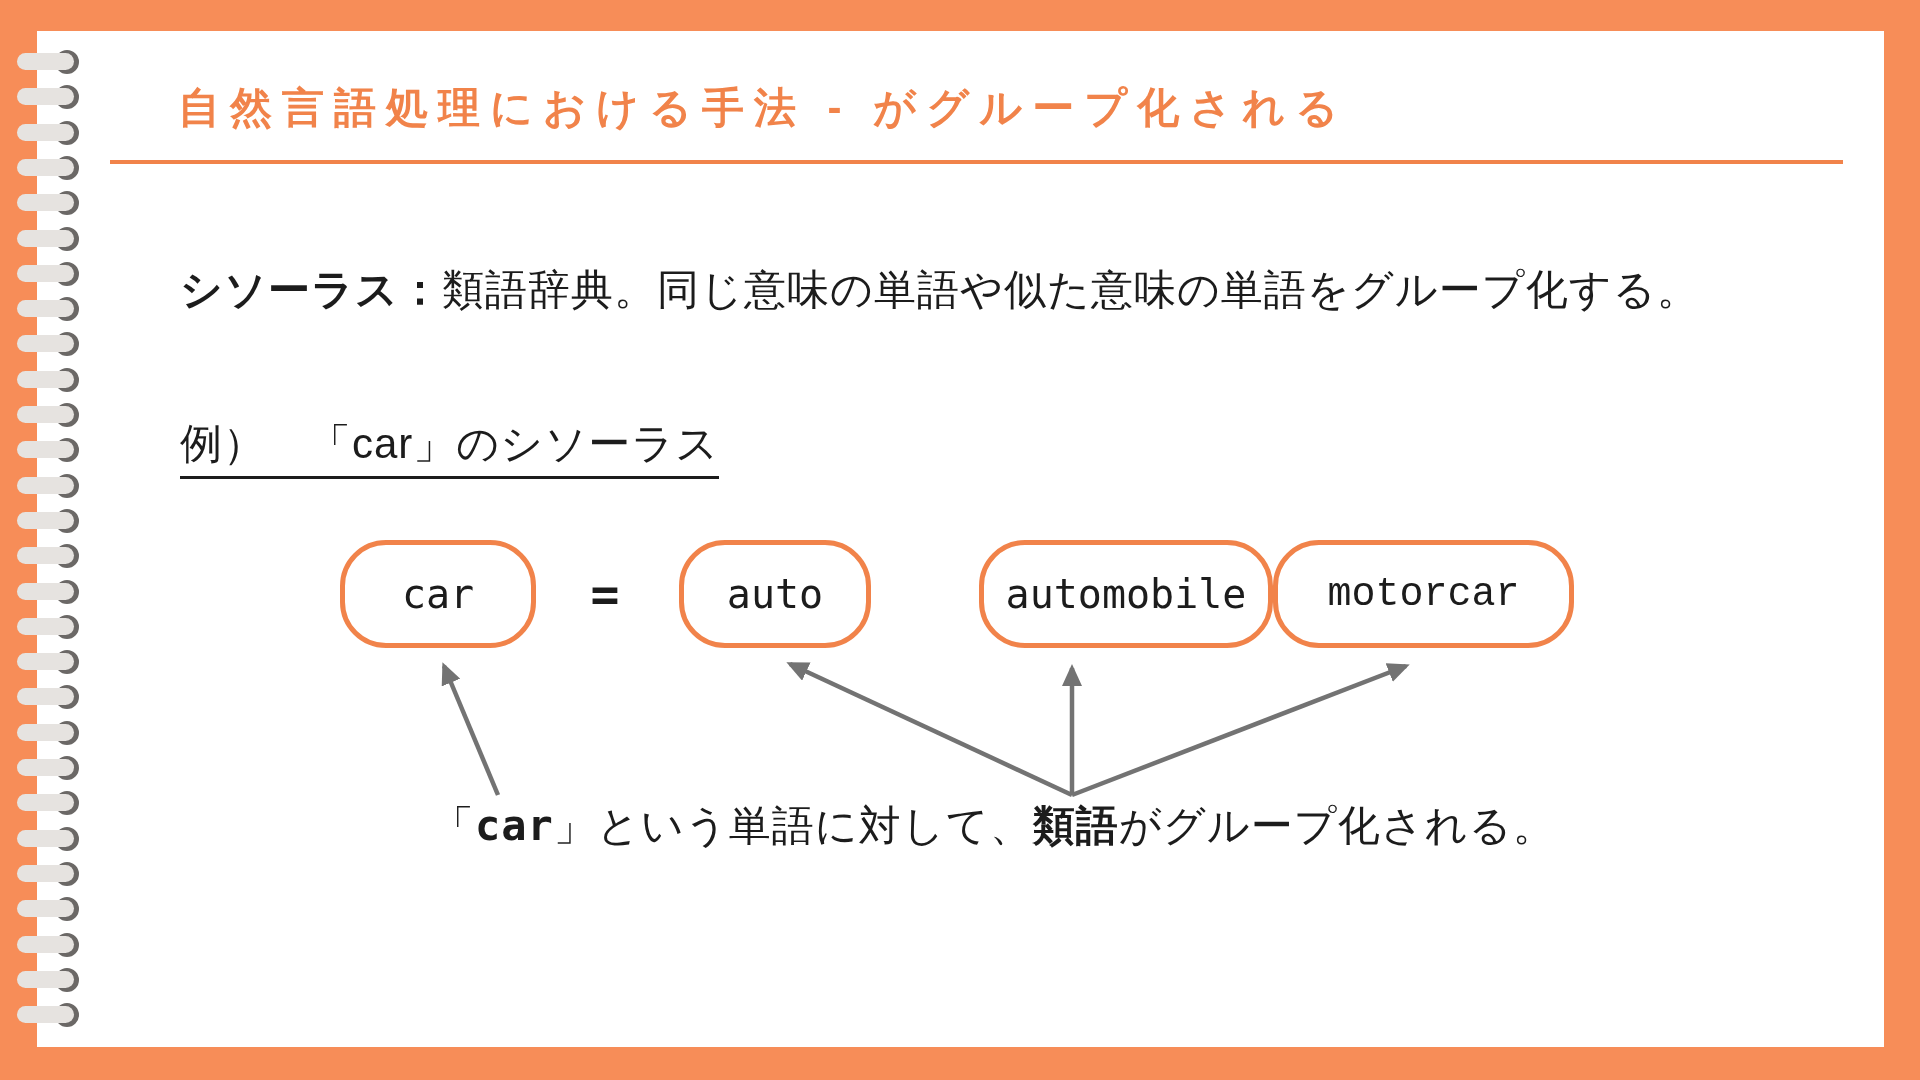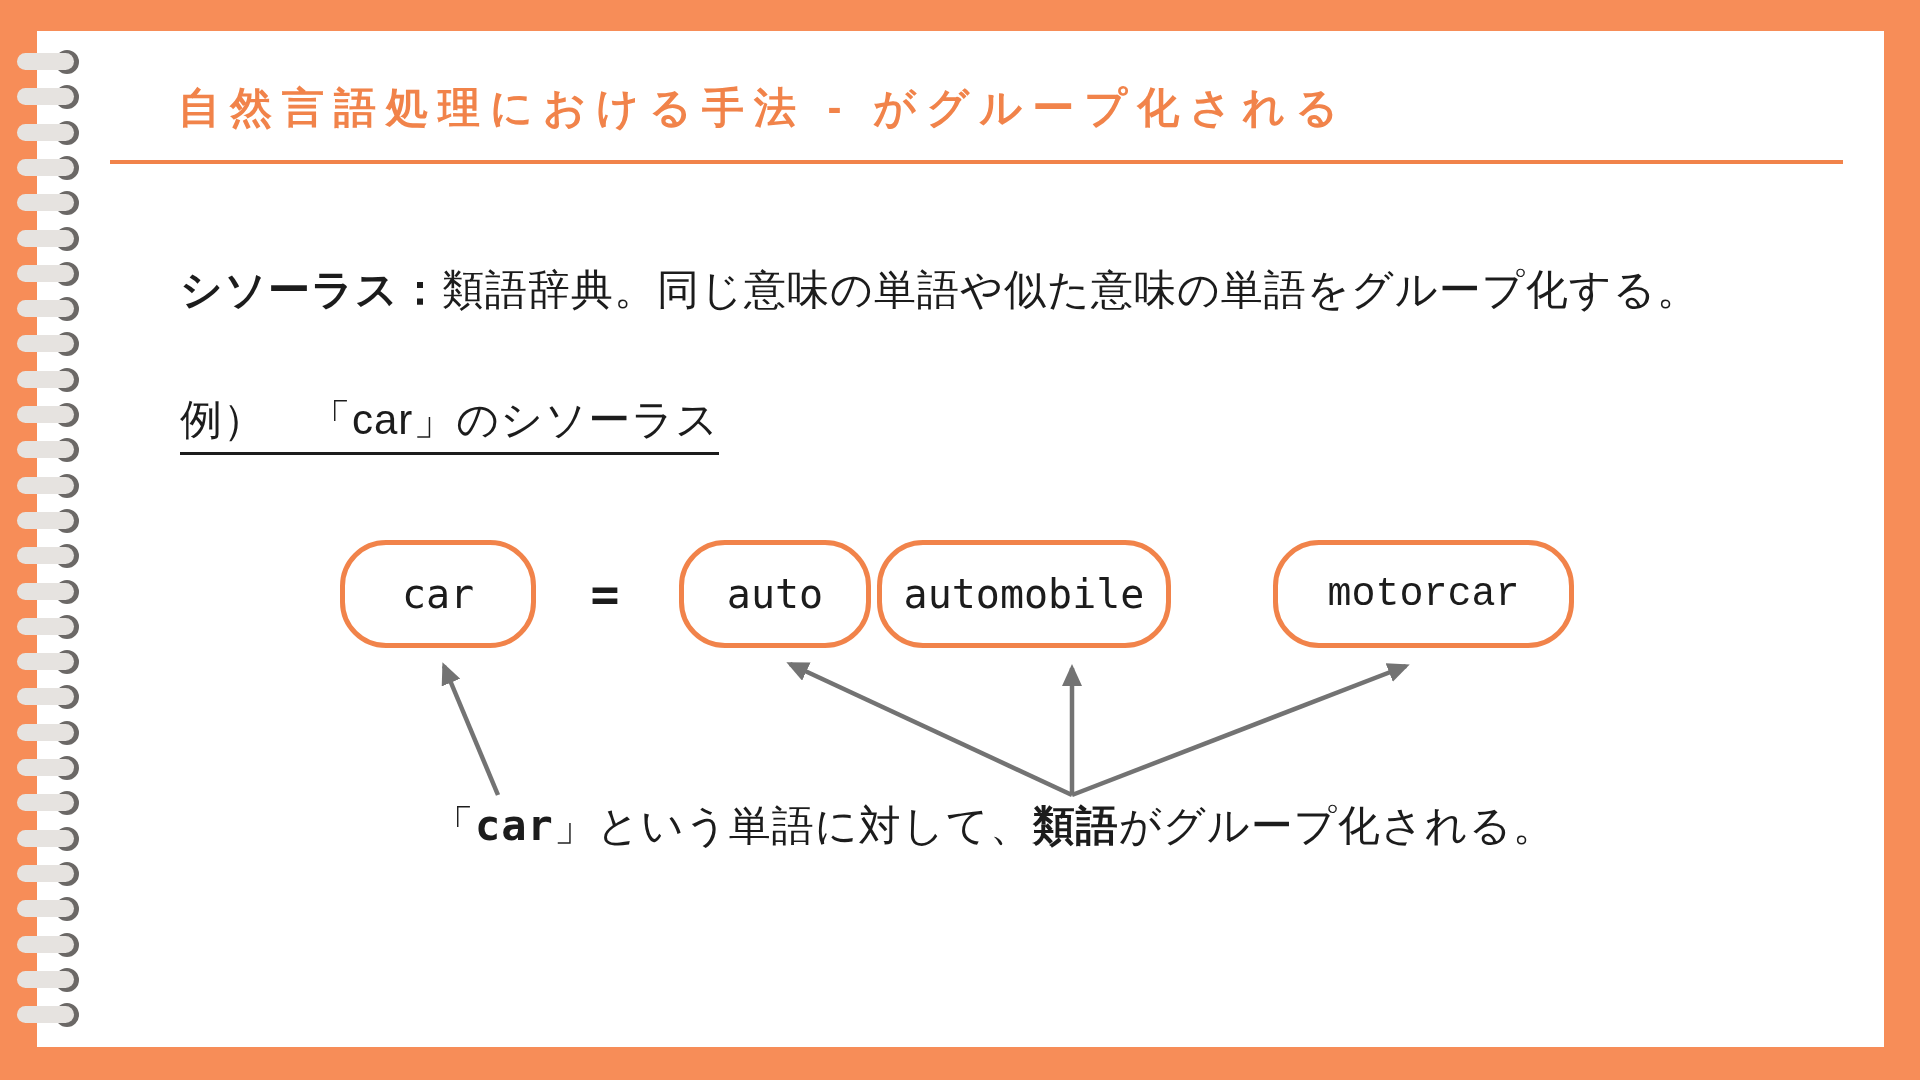--- a/index.html
+++ b/index.html
@@ -11,28 +11,28 @@
   body{position:relative;background:var(--frame);font-family:"Liberation Sans",sans-serif;color:var(--ink);}
   .page{position:absolute;left:37px;top:31px;width:1847px;height:1016px;background:var(--page);}
   .binding{position:absolute;left:0;top:0;width:90px;height:1080px;}
   .ring{position:absolute;left:0;height:0;}
   .donut{position:absolute;left:55px;top:-12px;width:24px;height:24px;border:7px solid var(--ringdark);border-radius:50%;}
   .bar{position:absolute;left:17px;top:-9px;width:57px;height:17px;background:var(--ringlight);border-radius:9px;}
   .title{position:absolute;left:178px;top:80px;font-size:42px;font-weight:bold;letter-spacing:10px;color:var(--accent);white-space:nowrap;}
   .rule{position:absolute;left:110px;top:160px;width:1733px;height:4px;background:var(--accent);}
   .definition{position:absolute;left:180px;top:262px;font-size:42px;white-space:nowrap;letter-spacing:1px;}
   .b{font-weight:bold;}
-  .example{position:absolute;left:180px;top:392px;font-size:42px;white-space:nowrap;letter-spacing:1px;
+  .example{position:absolute;left:180px;top:416px;font-size:42px;white-space:nowrap;letter-spacing:1px;
            padding-bottom:4px;border-bottom:3px solid var(--ink);}
   .pill{position:absolute;top:540px;height:108px;border:5px solid var(--accent);border-radius:46px;
         background:var(--page);display:flex;align-items:center;justify-content:center;
         font-family:"DejaVu Sans Mono",monospace;font-size:40px;color:var(--ink);}
   .pill-car{left:340px;width:196px;}
   .pill-auto{left:679px;width:192px;}
-  .pill-automobile{left:877px;width:294px;}
+  .pill-automobile{left:979px;width:294px;}
   .pill-motorcar{left:1273px;width:301px;font-family:Liberation Mono, monospace;}
   .equals{position:absolute;left:573px;top:558px;width:64px;height:72px;line-height:72px;text-align:center;
           font-family:"DejaVu Sans Mono",monospace;font-size:48px;font-weight:bold;color:var(--ink);}
   .arrow-overlay{position:absolute;left:0;top:0;width:1920px;height:1080px;pointer-events:none;}
   .arrow-overlay line{stroke:var(--arrow);stroke-width:4.5px;}
   .caption{position:absolute;left:432px;top:798px;font-size:42px;white-space:nowrap;letter-spacing:1px;}
   .caption .word{font-family:"DejaVu Sans Mono",monospace;font-weight:bold;}
 </style>
 </head>
 <body>

